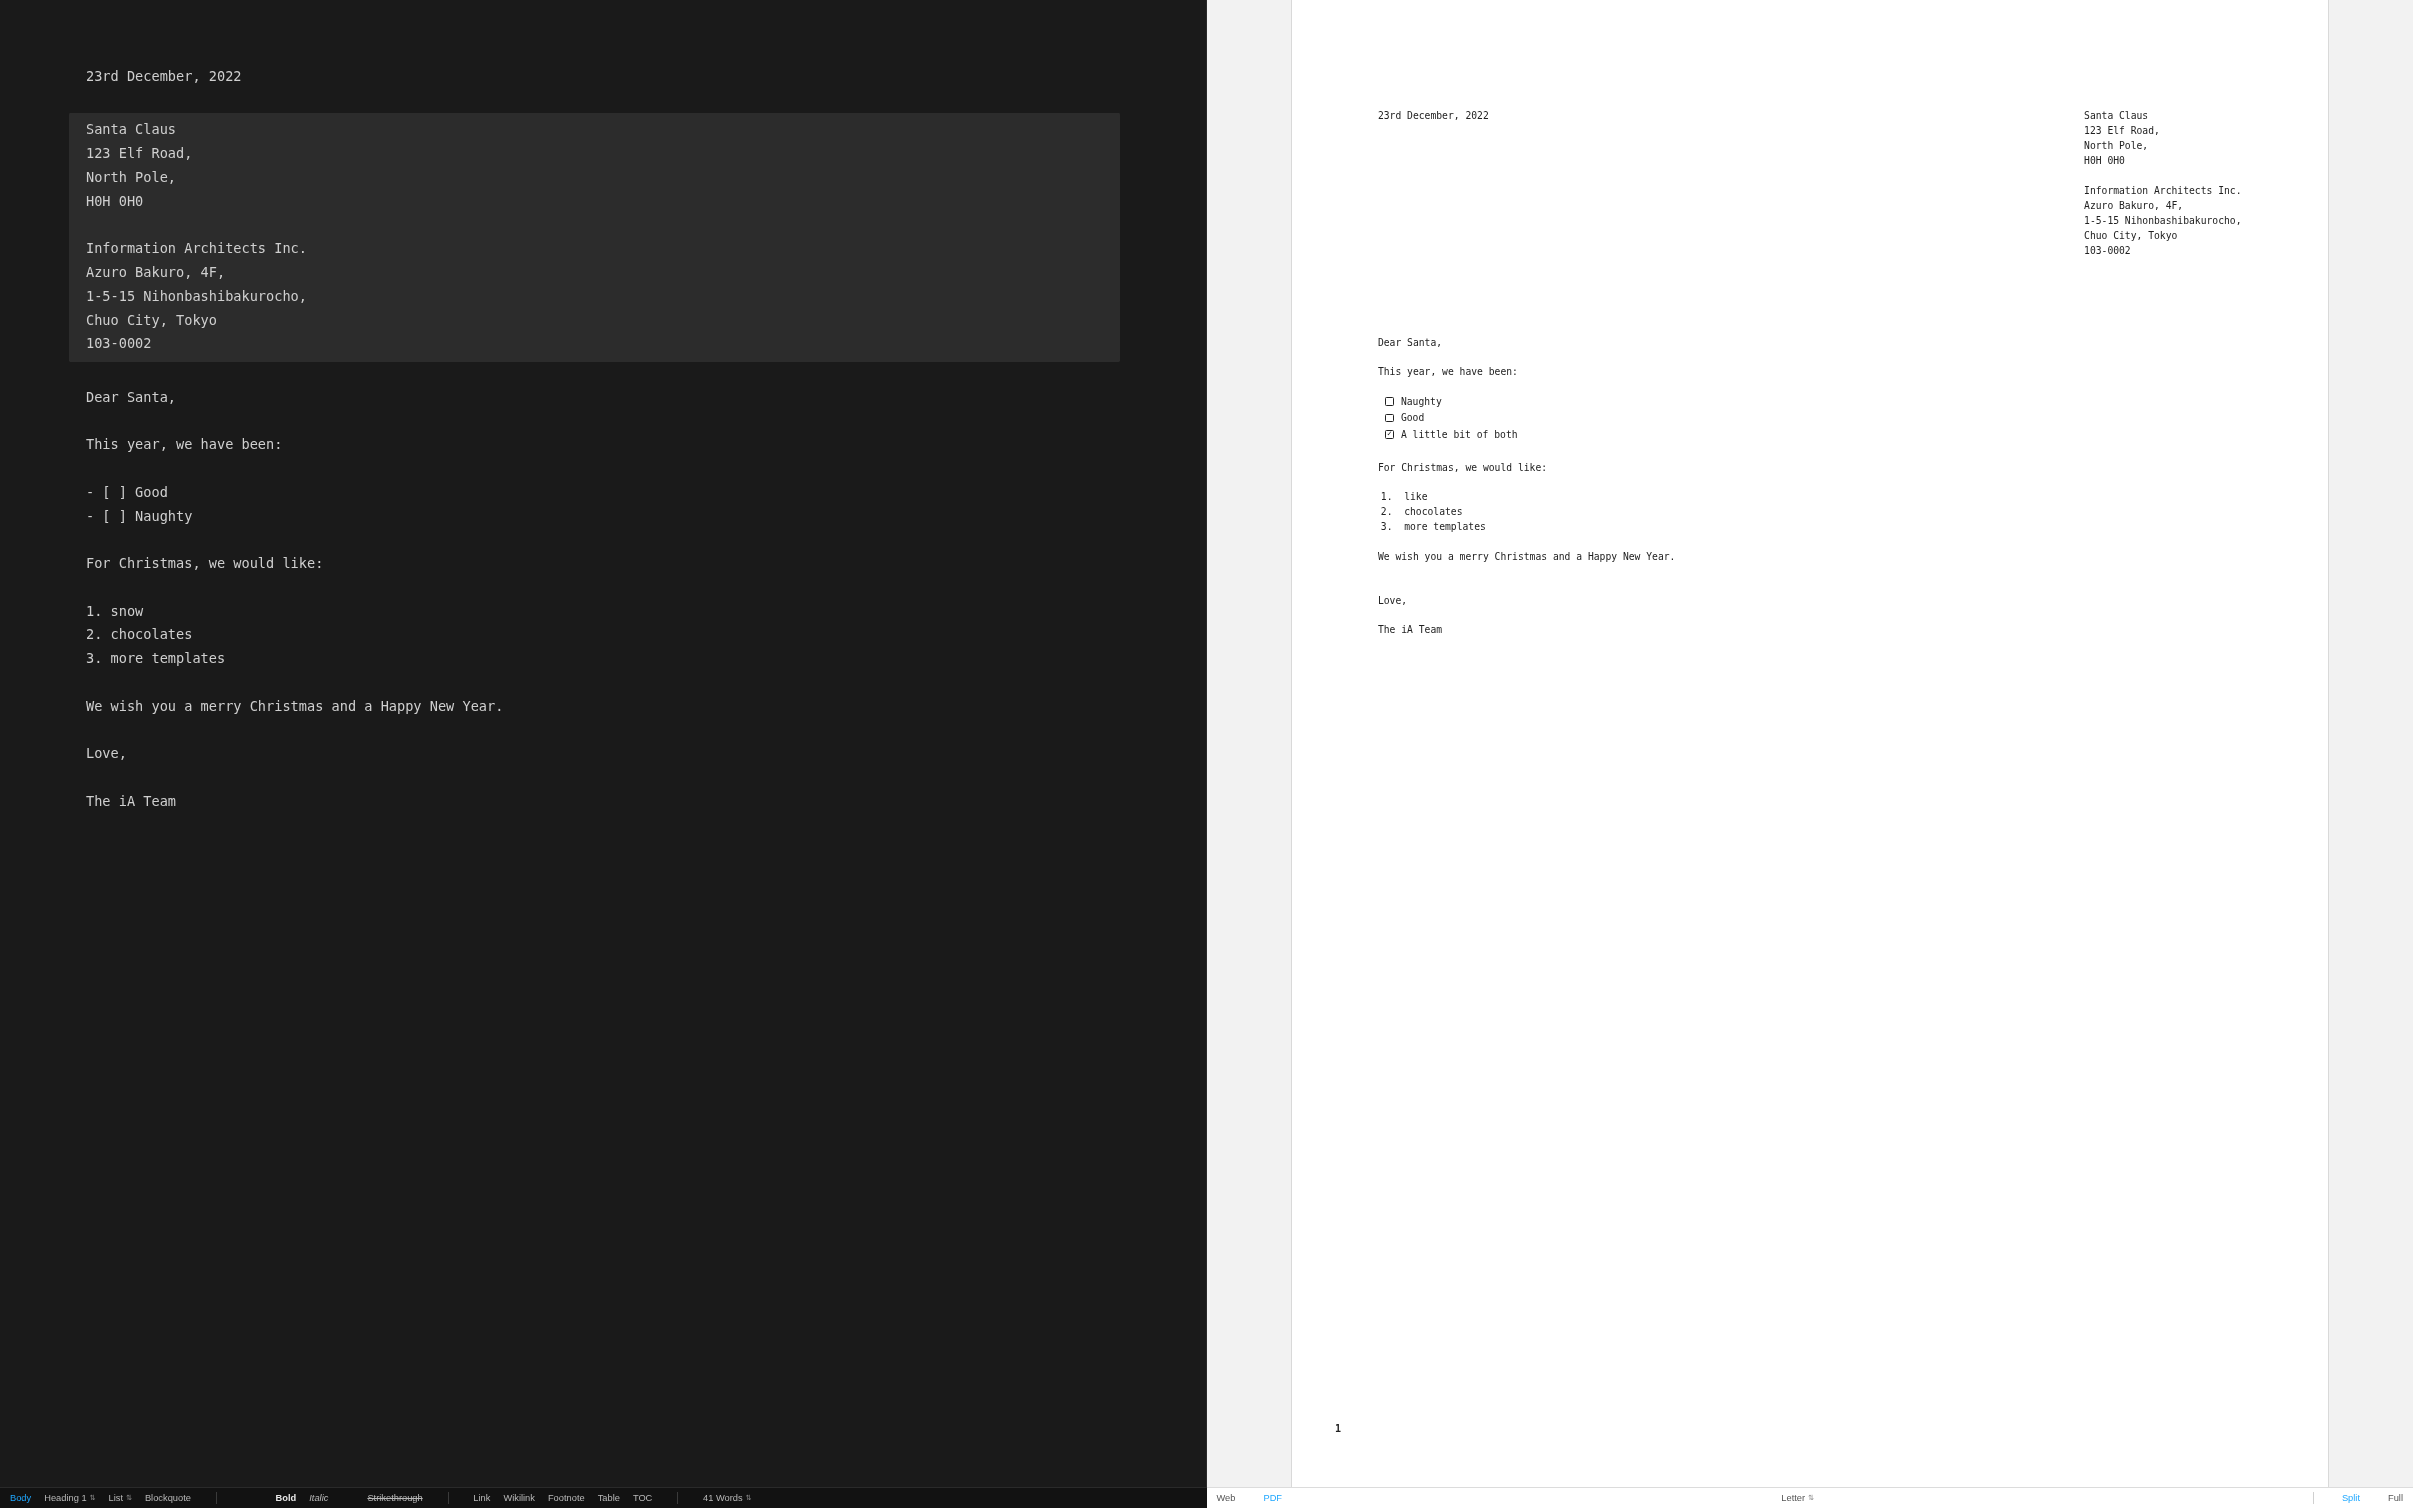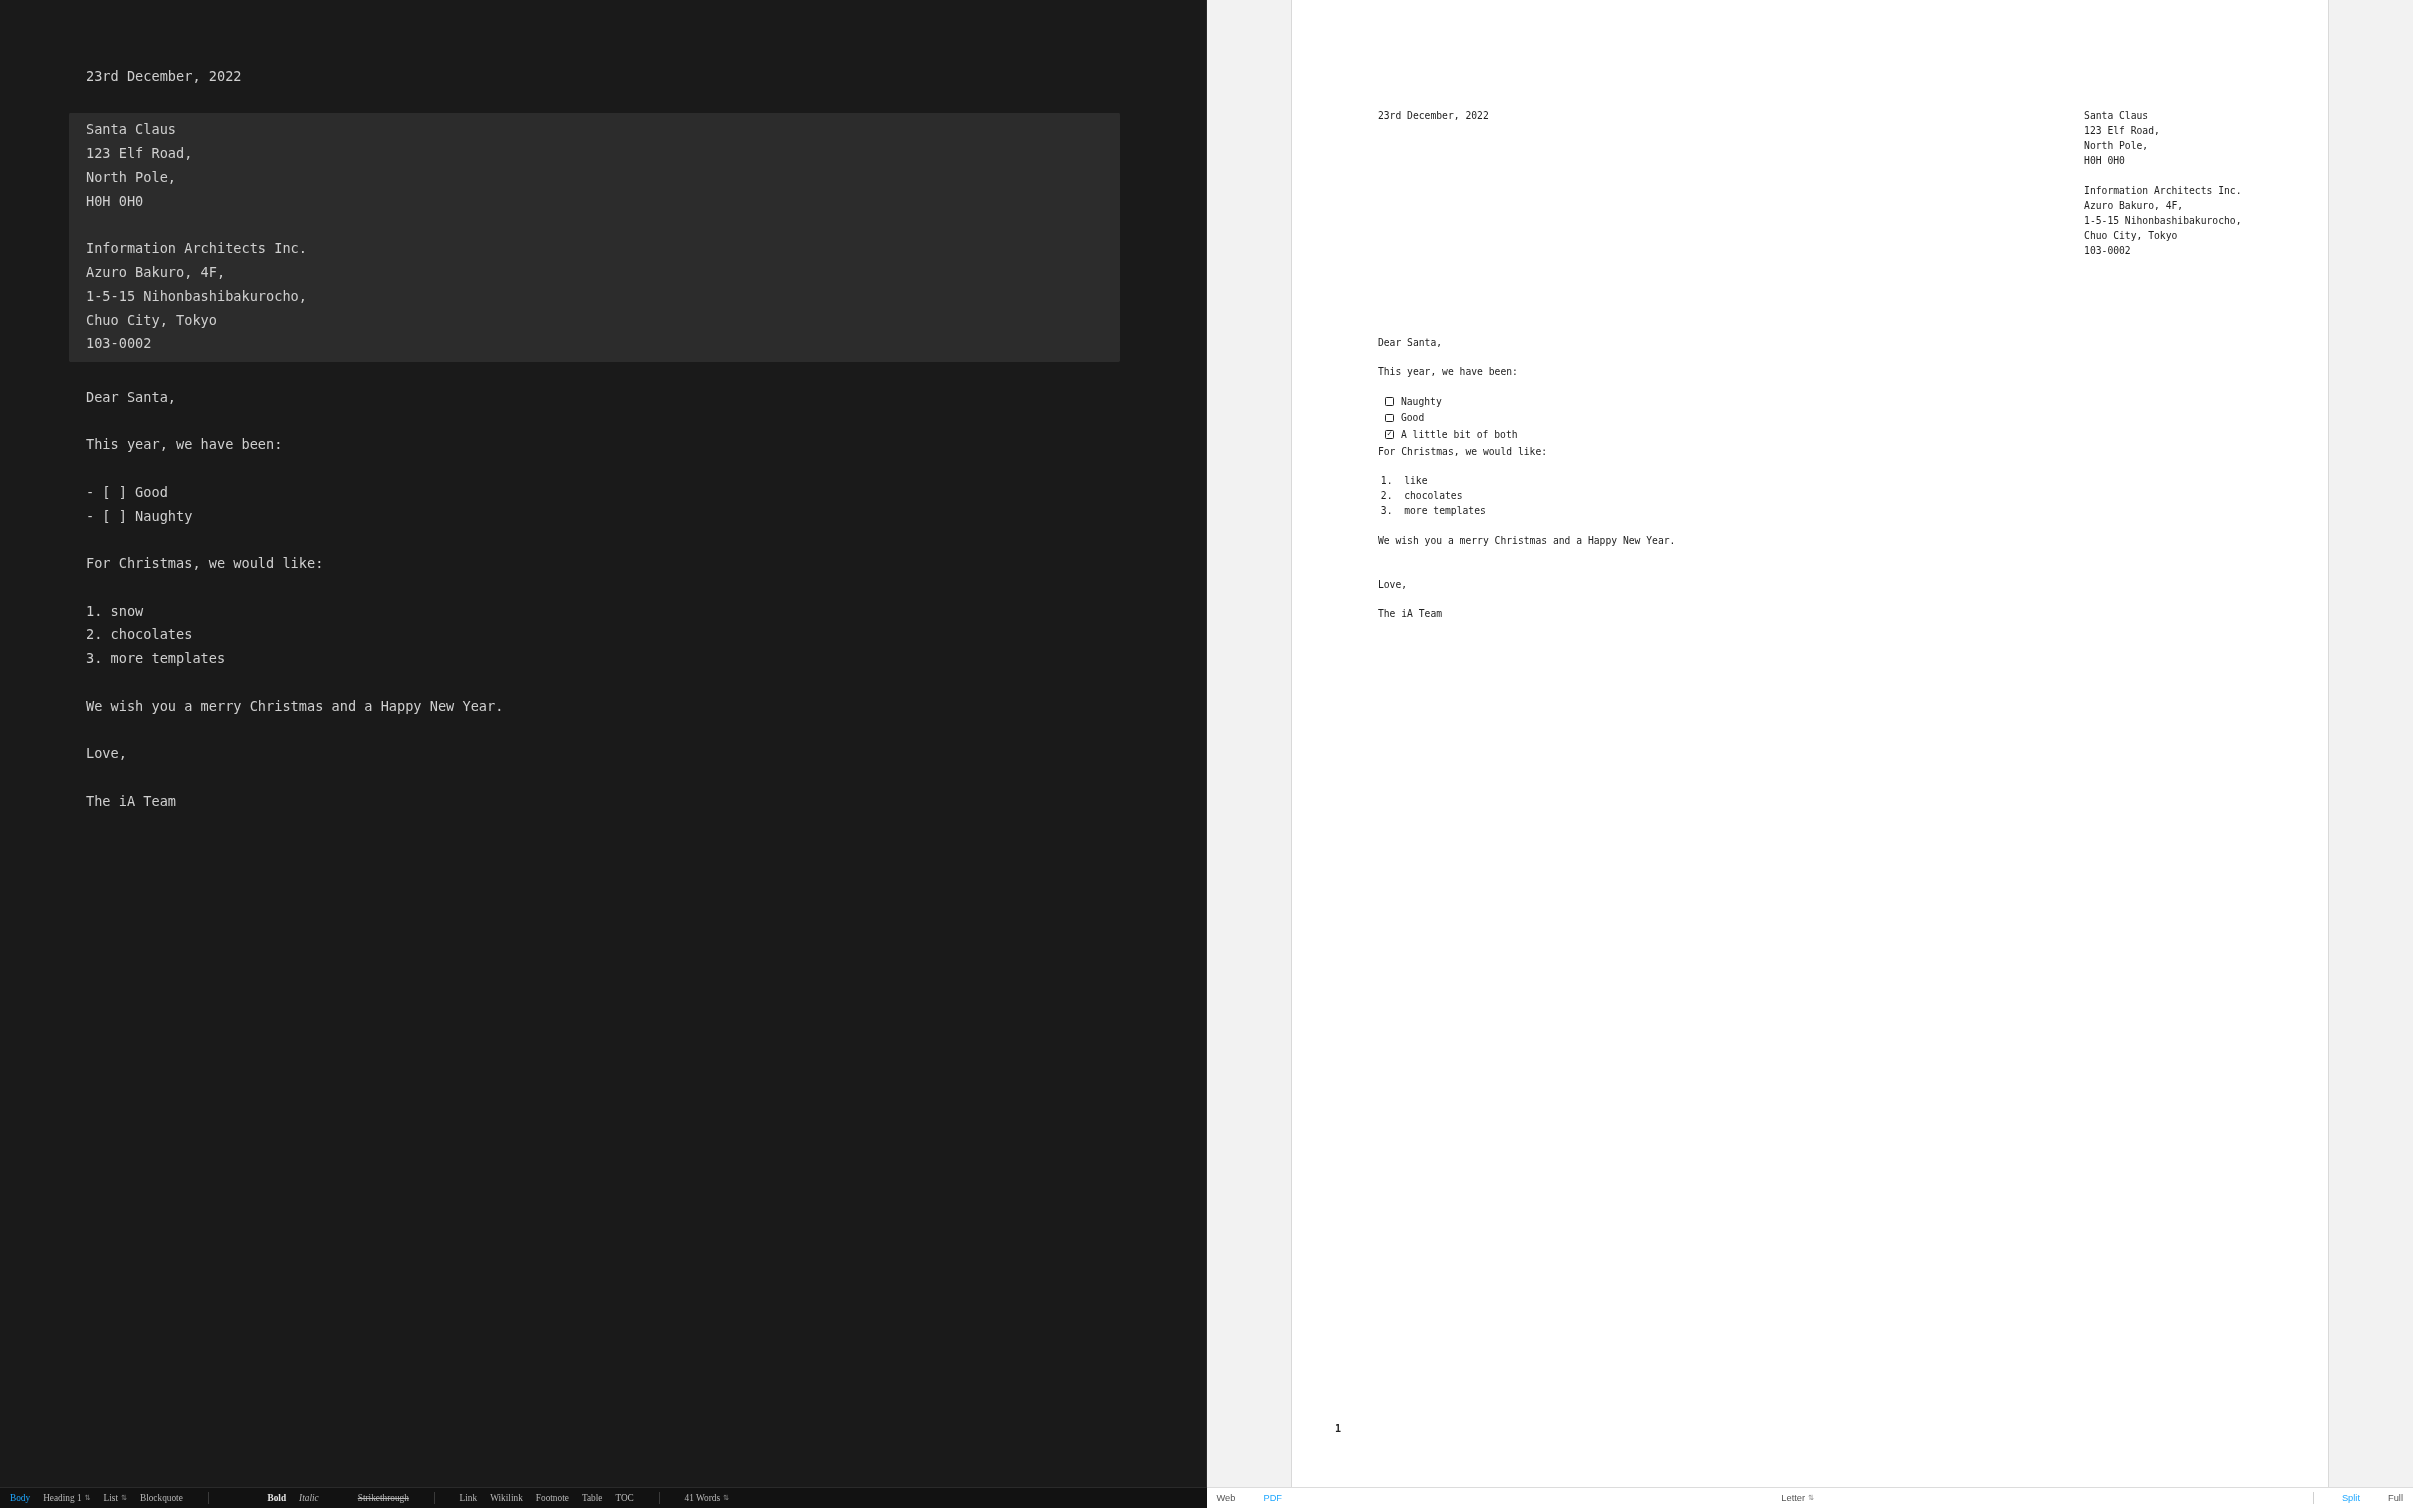--- a/index.html
+++ b/index.html
@@ -54,21 +54,21 @@
     line-height: 1.55;
     border-left: 0.7px solid #d9d9d9;
     border-right: 0.7px solid #d9d9d9;
   }
   .letterhead { display: flex; justify-content: space-between; margin-bottom: 34px; }
   .letterhead .left { flex: 1; }
   .letterhead .right { text-align: left; }
   .addr-block { margin-bottom: 14.4px; }
   .addr-line { display: block; }
   .body-block { margin-bottom: 14.4px; }
-  .check-list { list-style: none; padding-left: 7.2px; margin-bottom: 2px; }
+  .check-list { list-style: none; padding-left: 7.2px; margin-bottom: 18px; }
   .check-list li { display: flex; align-items: center; gap: 7.2px; margin: 1.4px 0; }
   .checkbox-icon { width: 8.6px; height: 8.6px; border: 1.1px solid #222; border-radius: 1.4px; display: inline-flex; align-items: center; justify-content: center; }
   .checkbox-icon.checked::after { content: "✓"; font-size: 8px; line-height: 1; }
   .ordered { padding-left: 2.9px; margin-bottom: 14.4px; }
   .ordered li { list-style: none; }
   .page-number { position: absolute; bottom: 50px; left: 43px; font-weight: bold; font-size: 10px; }
 
   
   .toolbar {
     height: 21.5px;
@@ -80,21 +80,20 @@
   }
   .toolbar .left {
     width: 50%;
     background: #121212;
     color: #b8b8b8;
     display: flex;
     align-items: center;
     padding: 0 10px;
     gap: 25px;
     border-top: 0.7px solid #2a2a2a;
-    font-family: Liberation Serif, serif;
   }
   .toolbar .right {
     width: 50%;
     background: #ffffff;
     color: #555;
     display: flex;
     align-items: center;
     padding: 0 10px;
     gap: 28px;
     border-top: 0.7px solid #dcdcdc;

